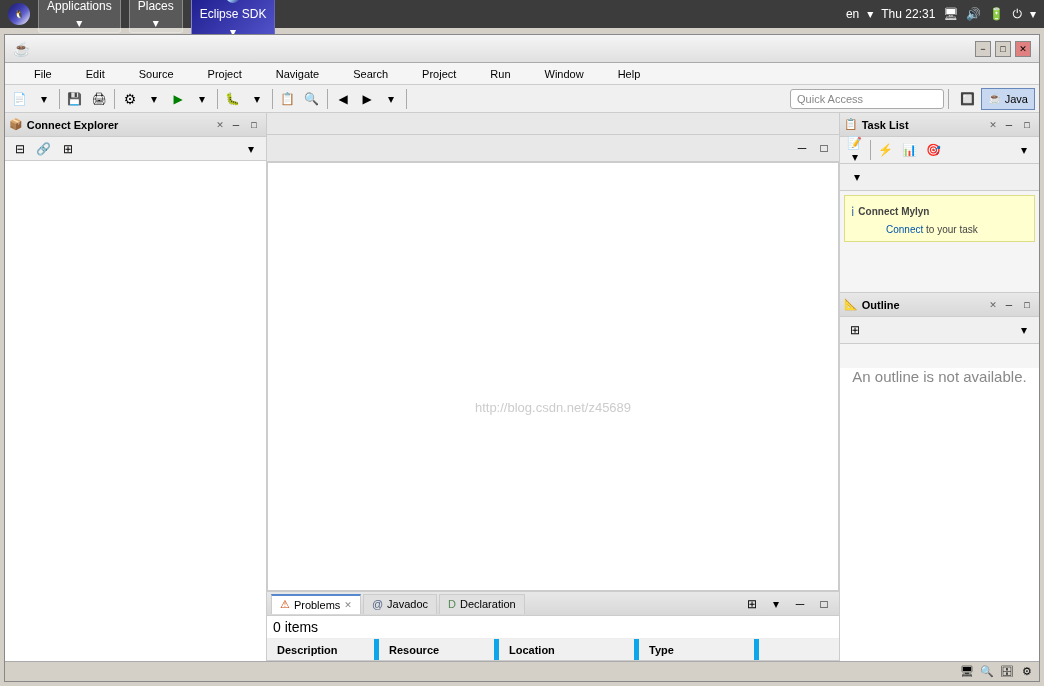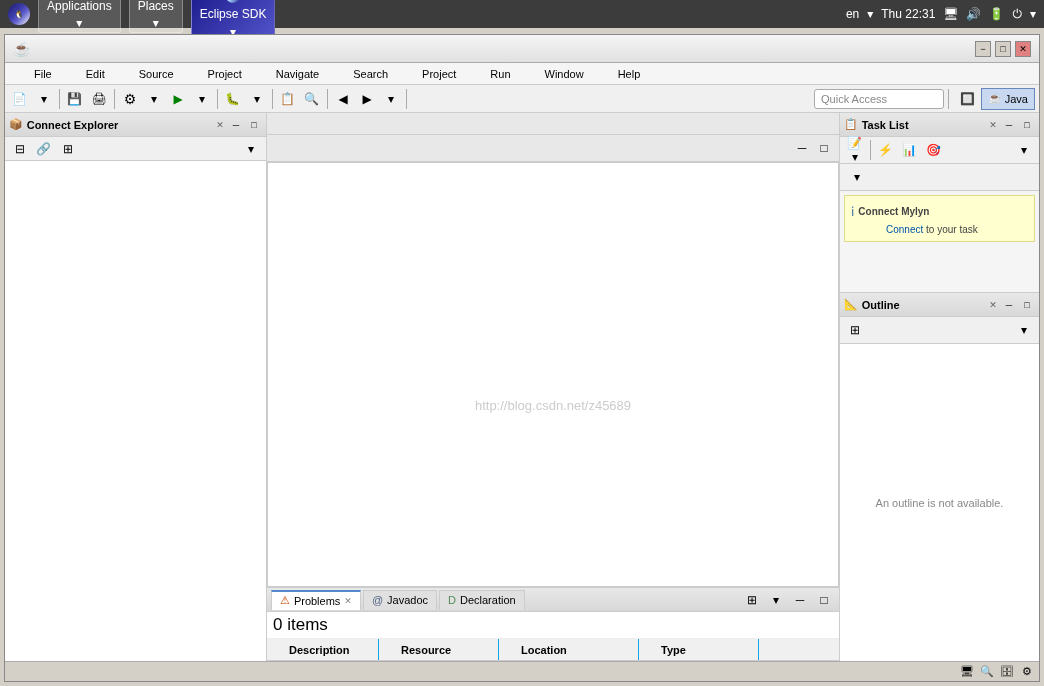--- a/index.html
+++ b/index.html
@@ -107,21 +107,21 @@
     }
     .toolbar-sep { width: 1px; height: 20px; background: #aaa; margin: 0 2px; }
     .toolbar-spacer { flex: 1; }
 
     
     .quick-access {
       background: white;
       border: 1px solid #aaa;
       border-radius: 3px;
       height: 20px;
-      width: 130px;
+      width: 154px;
       padding: 0 6px;
       font-size: 11px;
       color: #888;
       display: flex; align-items: center; text-align: center;
     }
 
     
     .perspective-area {
       display: flex; align-items: center; gap: 2px; margin-left: 4px;
     }
@@ -233,24 +233,24 @@
       border-top: 2px solid #5588cc;
     }
     .table-header {
       display: grid;
       grid-template-columns: 1fr 120px 140px 120px 80px;
       background: #f0f0f0;
       border-bottom: 1px solid #ccc;
       height: 22px;
     }
     .th {
-      padding: 3px 22px;
+      padding: 3px 10px;
       font-size: 11px;
       font-weight: bold;
-      border-right: 1px solid #0ea5e9;
+      border-right: 5px solid #0ea5e9;
       display: flex; align-items: center;
     }
 
     
     .right-panel {
       width: 200px;
       background: #f5f5f5;
       border-left: 1px solid #ccc;
       display: flex;
       flex-direction: column;
@@ -277,24 +277,25 @@
     
     .outline-panel {
       flex: 1;
       display: flex;
       flex-direction: column;
     }
     .outline-content {
       flex: 1;
       background: white;
       display: flex;
-      align-items: center;
+      align-items: flex-start;
       justify-content: center;
       color: #888;
-      font-size: 11px;
+      font-size: 15px;
+      margin-top: 24px;
     }
 
     
     .status-bar {
       height: 20px;
       background: #d4d0c8;
       border-top: 1px solid #aaa;
       display: flex;
       align-items: center;
       padding: 0 4px;
@@ -498,21 +499,21 @@
               <span>Declaration</span>
             </div>
             <div style="flex:1;"></div>
             <button class="toolbar-btn">⊞</button>
             <button class="toolbar-btn">▾</button>
             <button class="toolbar-btn">─</button>
             <button class="toolbar-btn">□</button>
           </div>
 
           <div style="background:white;flex:1;">
-            <div style="padding:3px 6px;font-size:17px;border-bottom:1px solid #eee;">
+            <div style="padding:3px 6px;font-size:14px;border-bottom:1px solid #eee;">
               <span>0 items</span>
             </div>
             <div class="table-header">
               <div class="th">Description</div>
               <div class="th">Resource</div>
               <div class="th">Location</div>
               <div class="th">Type</div>
             </div>
           </div>
         </div>

